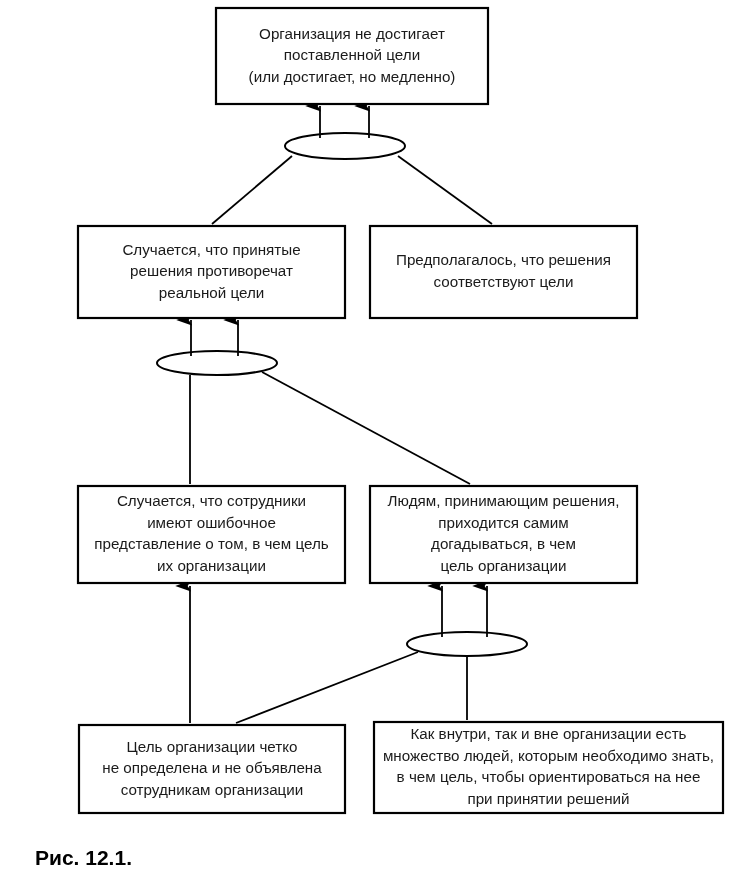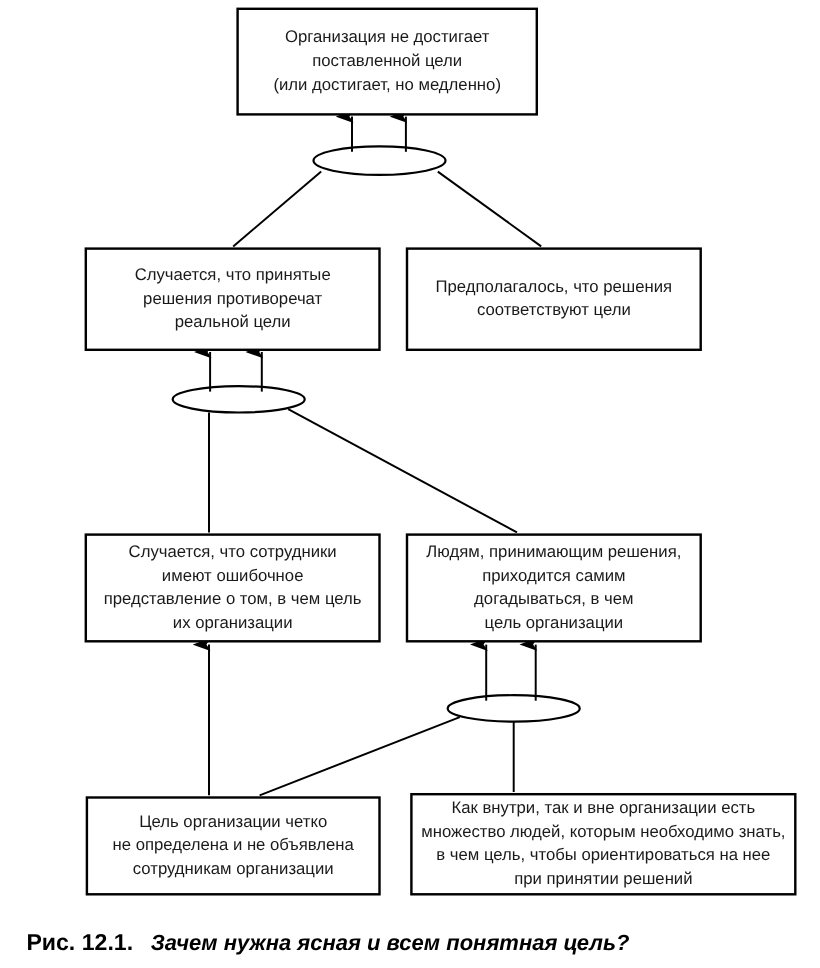--- a/index.html
+++ b/index.html
@@ -52,21 +52,21 @@
     dominant-baseline: middle;
   }
   .caption-bar {
     position: absolute;
     left: 0;
     top: 836px;
     width: 727px;
     height: 44px;
     display: flex;
     align-items: center;
-    padding-left: 24px;
+    padding-left: 35px;
     box-sizing: border-box;
   }
   .caption-label {
     font-family: "Liberation Sans", sans-serif;
     font-weight: bold;
     font-size: 21px;
     color: #000000;
     white-space: pre;
   }
   .caption-text {
@@ -155,16 +155,15 @@
           <text x="548.5" y="735.25" class="node-text">Как внутри, так и вне организации есть</text>
           <text x="548.5" y="756.75" class="node-text">множество людей, которым необходимо знать,</text>
           <text x="548.5" y="778.25" class="node-text">в чем цель, чтобы ориентироваться на нее</text>
           <text x="548.5" y="799.75" class="node-text">при принятии решений</text>
         </g>
       </g>
   </svg>
 
   <div class="caption-bar">
     <span class="caption-label">Рис. 12.1.</span>
-    <span class="caption-text">Зачем нужна ясная и всем понятная цель?</span>
   </div>
 
 </div>
 
 </body></html>

